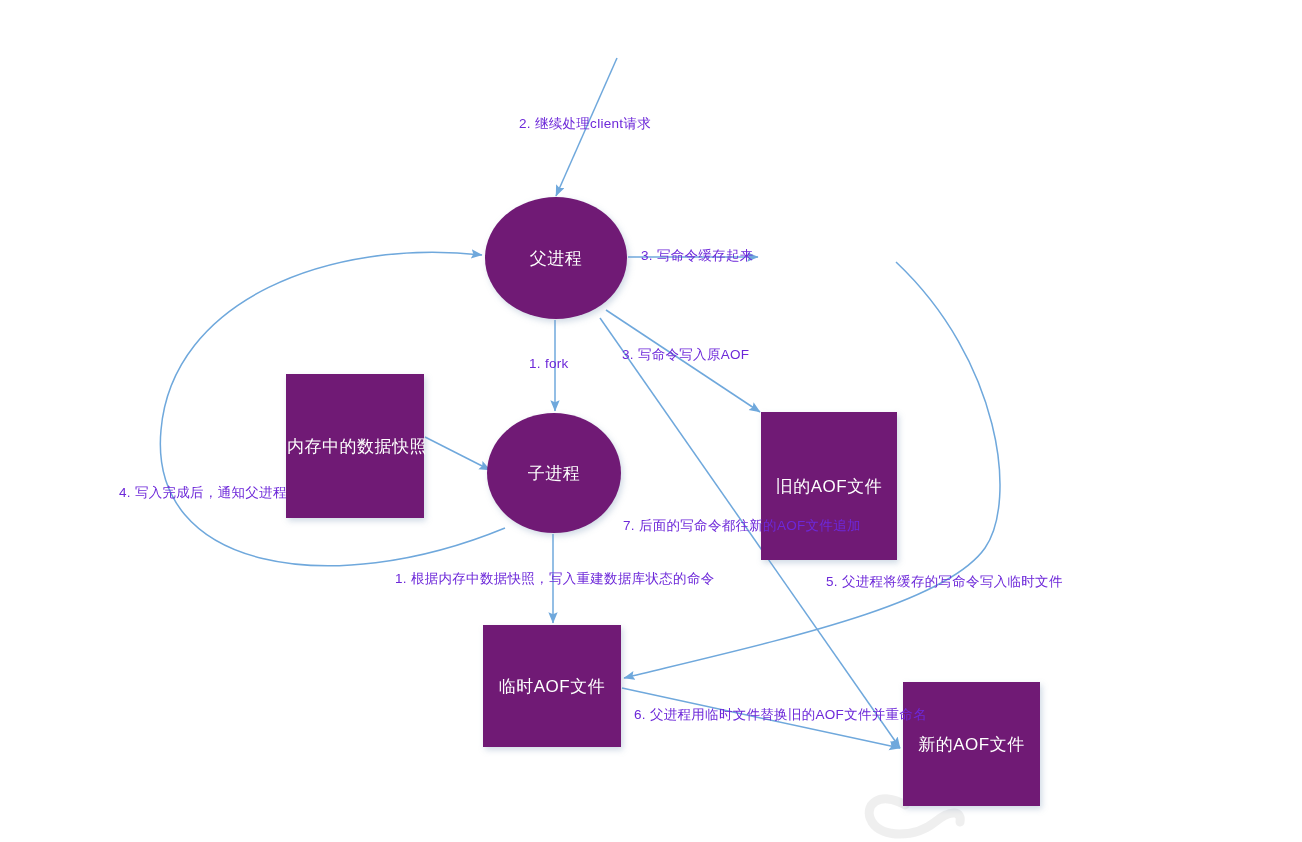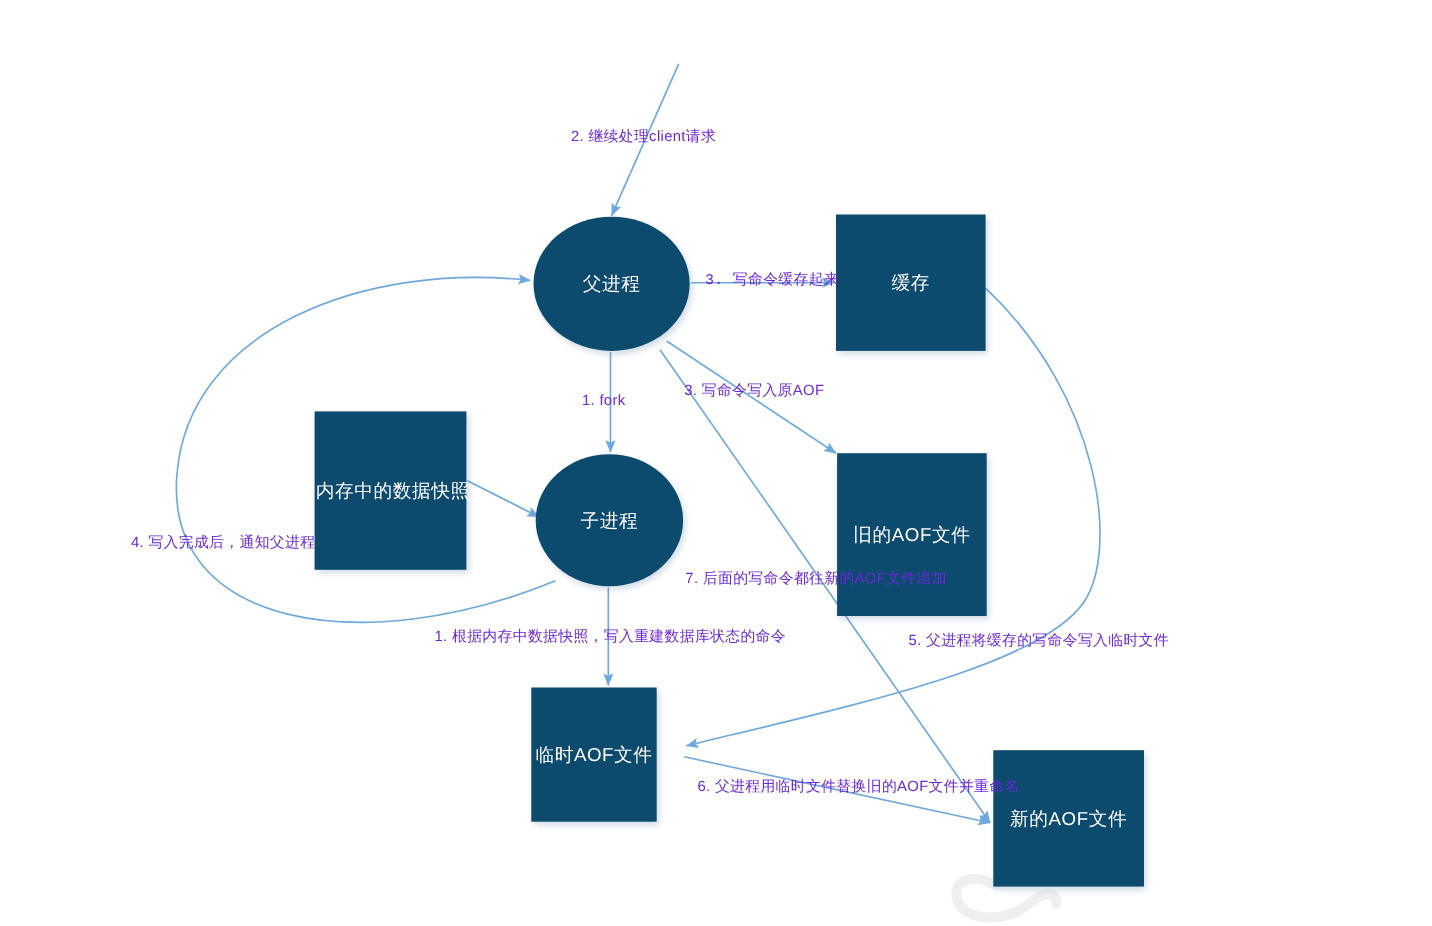--- a/index.html
+++ b/index.html
@@ -21,21 +21,21 @@
   #wires {
     position: absolute;
     left: 0;
     top: 0;
     width: 1302px;
     height: 842px;
     pointer-events: none;
   }
   .node {
     position: absolute;
-    background: #0c4a6e;
+    background: #701a75;
     color: #ffffff;
     display: flex;
     align-items: center;
     justify-content: center;
     text-align: center;
     font-size: 17px;
     letter-spacing: 0.5px;
     box-shadow: 2px 3px 6px rgba(120,150,180,0.35);
     z-index: 3;
   }
@@ -100,47 +100,44 @@
     <g opacity="0.45">
       <path d="M 905,805 C 880,790 862,805 872,822 C 882,838 915,838 935,822
                C 952,808 962,812 960,822" stroke="#DCDCDC" stroke-width="9" fill="none" stroke-linecap="round"></path>
     </g>
   </svg>
 
   <div class="node ellipse" style="left:485px; top:197px; width:142px; height:122px;">
     <span class="node-label">父进程</span>
   </div>
 
-  <div class="node rect" style="left:760px; top:195px; width:136px; height:124px;">
-    <span class="node-label">缓存</span>
-  </div>
 
   <div class="node rect" style="left:286px; top:374px; width:138px; height:144px;">
     <span class="node-label" style="position:relative; left:2px;">内存中的数据快照</span>
   </div>
 
   <div class="node ellipse" style="left:487px; top:413px; width:134px; height:120px;">
     <span class="node-label">子进程</span>
   </div>
 
   <div class="node rect" style="left:761px; top:412px; width:136px; height:148px;">
     <span class="node-label">旧的AOF文件</span>
   </div>
 
-  <div class="node rect" style="left:483px; top:625px; width:114px; height:122px;">
+  <div class="node rect" style="left:483px; top:625px; width:138px; height:122px;">
     <span class="node-label">临时AOF文件</span>
   </div>
 
   <div class="node rect" style="left:903px; top:682px; width:137px; height:124px;align-items:center;">
     <span class="node-label">新的AOF文件</span>
   </div>
 
   <div class="edge-label" style="left:519px; top:117px;">2. 继续处理client请求</div>
 
-  <div class="edge-label" style="left:641px; top:249px;font-family:Liberation Mono, monospace;">3. 写命令缓存起来</div>
+  <div class="edge-label" style="left:641px; top:249px;">3. 写命令缓存起来</div>
 
   <div class="edge-label" style="left:622px; top:348px;">3. 写命令写入原AOF</div>
 
   <div class="edge-label" style="left:529px; top:357px;">1. fork</div>
 
   <div class="edge-label" style="left:119px; top:486px;">4. 写入完成后，通知父进程</div>
 
   <div class="edge-label" style="left:623px; top:519px;">7. 后面的写命令都往新的AOF文件追加</div>
 
   <div class="edge-label" style="left:395px; top:572px;">1. 根据内存中数据快照，写入重建数据库状态的命令</div>

